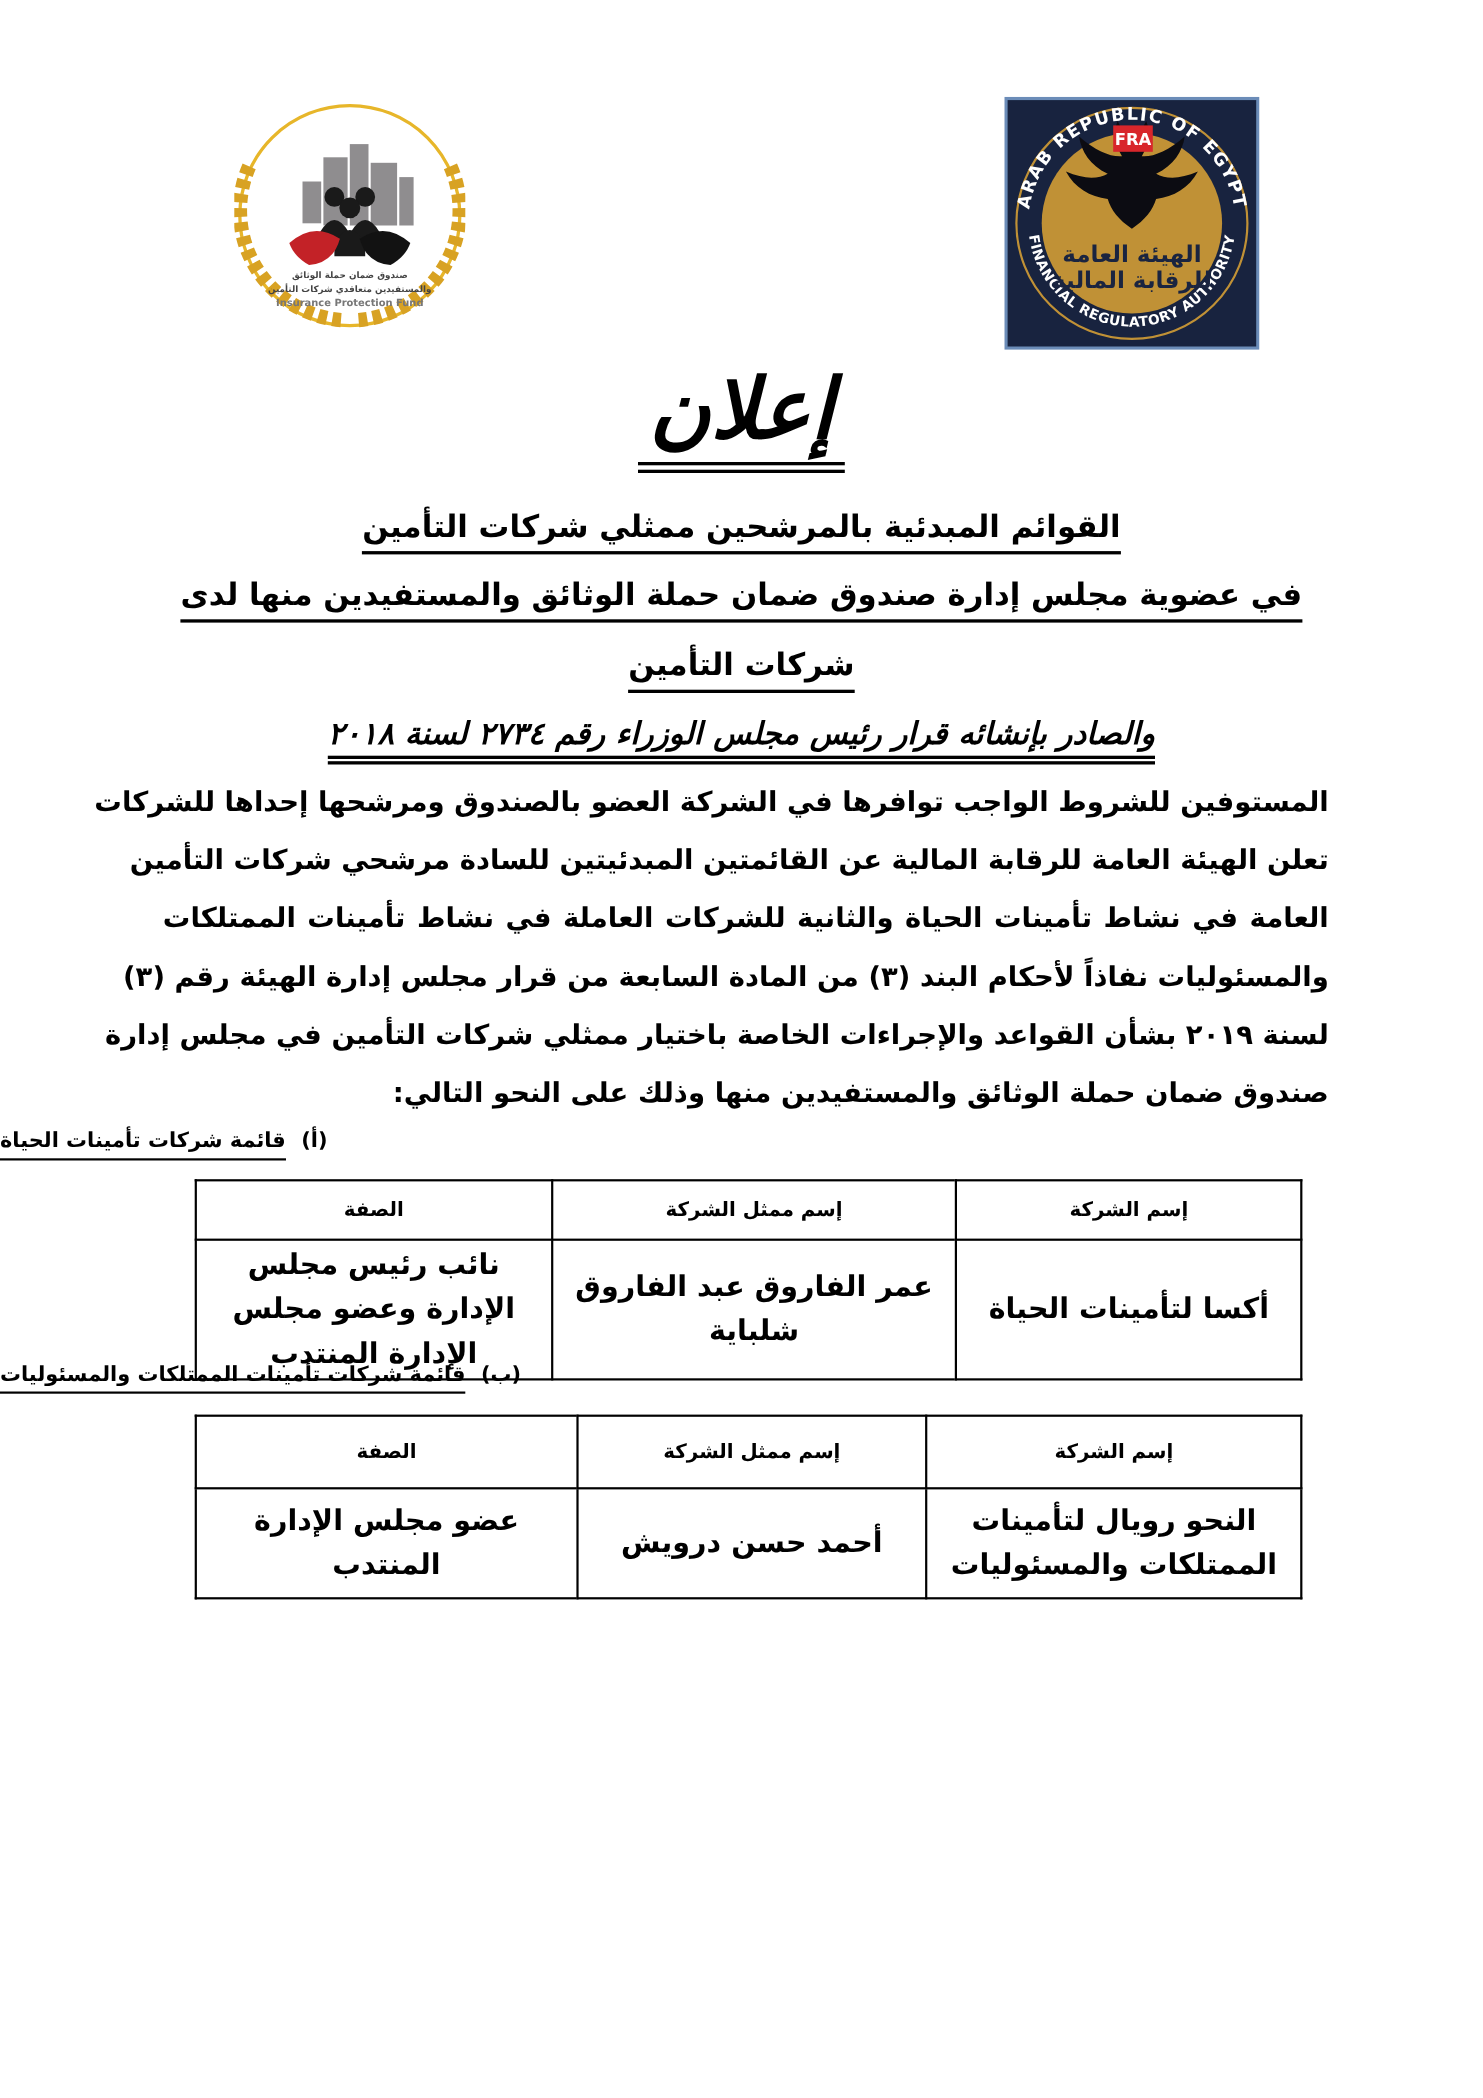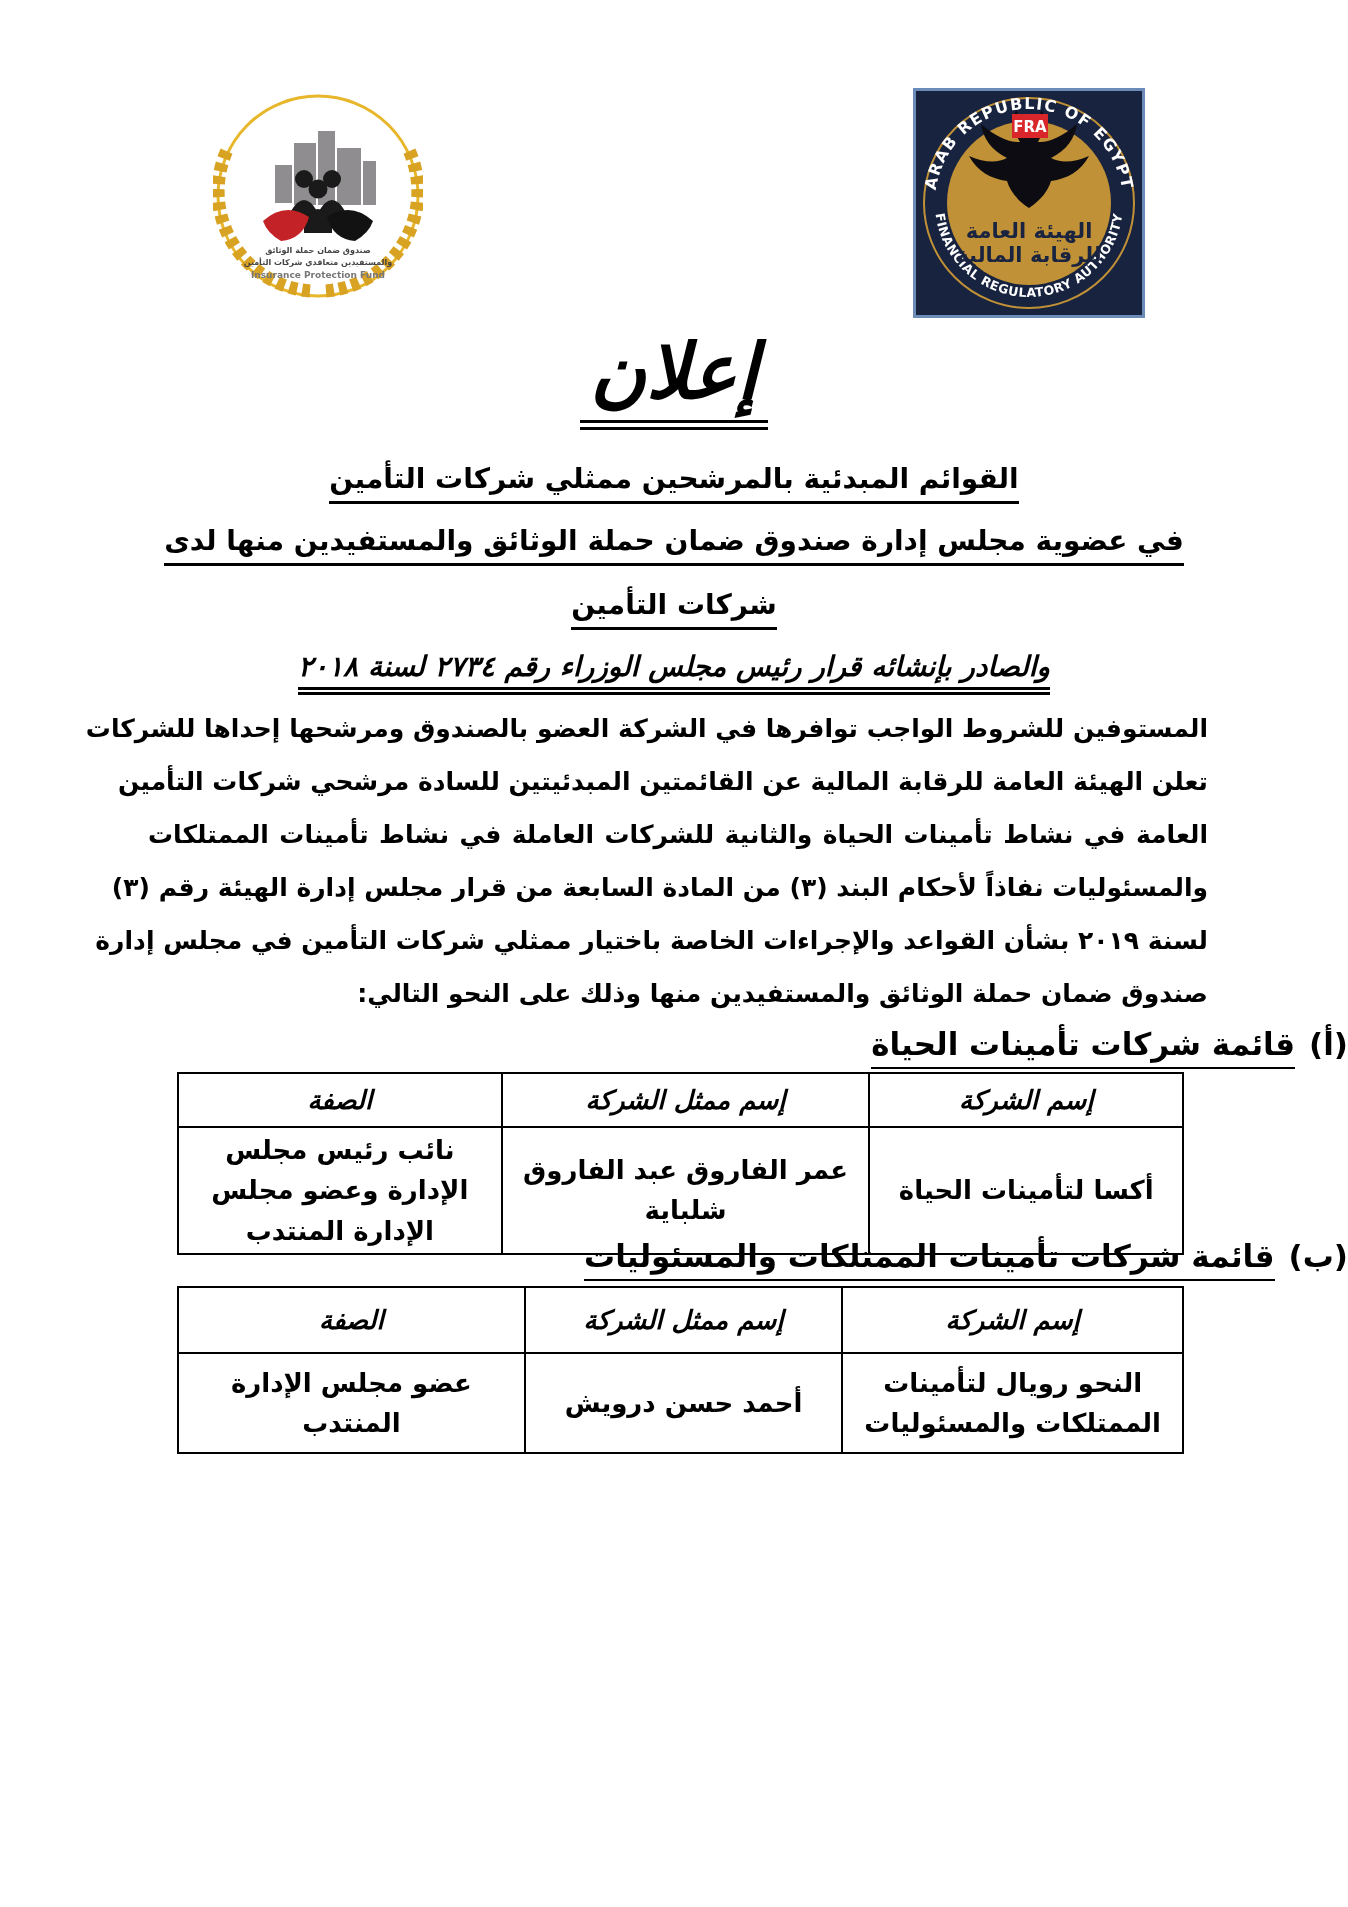--- a/index.html
+++ b/index.html
@@ -22,31 +22,31 @@
   .heading .uu{border-bottom:8px double #000;padding-bottom:4px;font-style:italic;}
 
   
   .body-text{position:absolute;left:148px;top:702px;width:1060px;direction:rtl;
              font-size:25px;font-weight:bold;}
   .body-line{height:53px;line-height:53px;white-space:nowrap;
              text-align:justify;text-align-last:justify;}
   .body-line.last{text-align:left;text-align-last:right;}
 
   
-  .section{position:absolute;left:0;width:100%;text-align:right;direction:rtl;
-           font-size:31px;font-weight:bold;}
+  .section{position:absolute;left:0;width:100%;text-align:left;direction:rtl;
+           font-size:19px;font-weight:bold;}
   .section .pfx{margin-left:14px;}
   .section .u{border-bottom:2.5px solid #000;padding-bottom:5px;}
 
   
   table.doc{position:absolute;left:177px;width:1007px;border-collapse:collapse;
             direction:rtl;table-layout:fixed;font-weight:bold;}
   table.doc th,table.doc td{border:2.5px solid #000;text-align:center;vertical-align:middle;
             font-size:26px;padding:2px 14px;line-height:1.55;}
-  table.doc th{font-size:26px;font-style:italic;}
+  table.doc th{font-size:18px;}
   #table-a{top:1072px;}
   #table-a th{height:48px;}
   #table-a td{height:104px;}
   #table-b{top:1286px;}
   #table-b th{height:60px;}
   #table-b td{height:94px;}
 </style>
 </head>
 <body>
 

